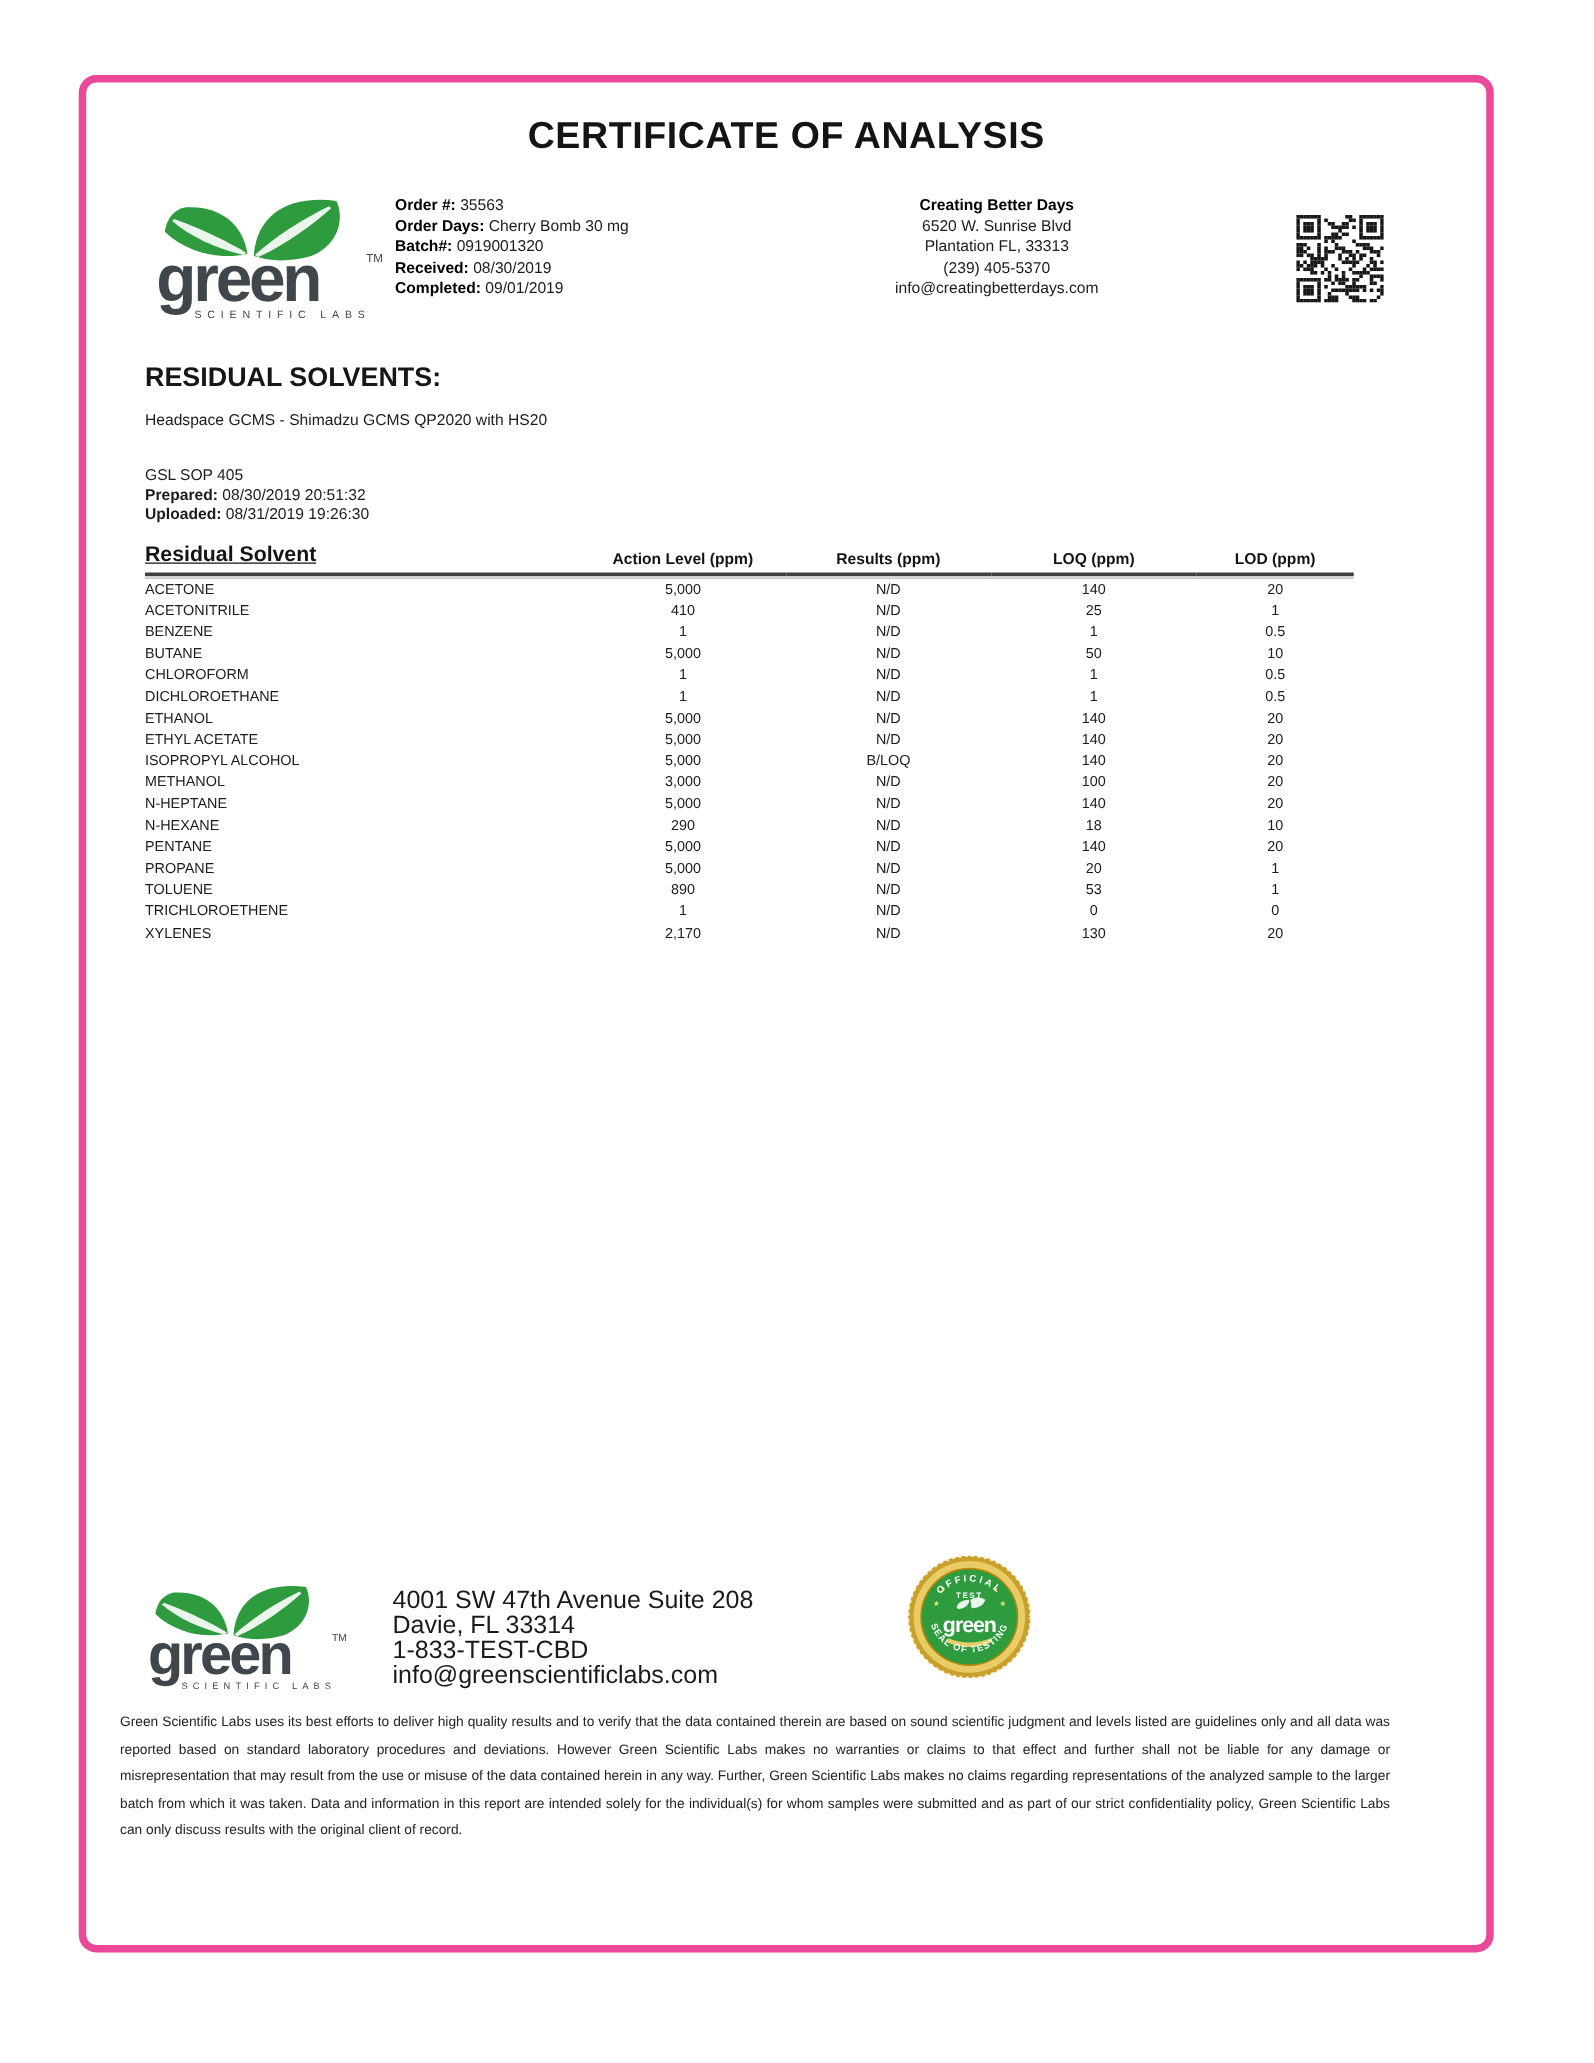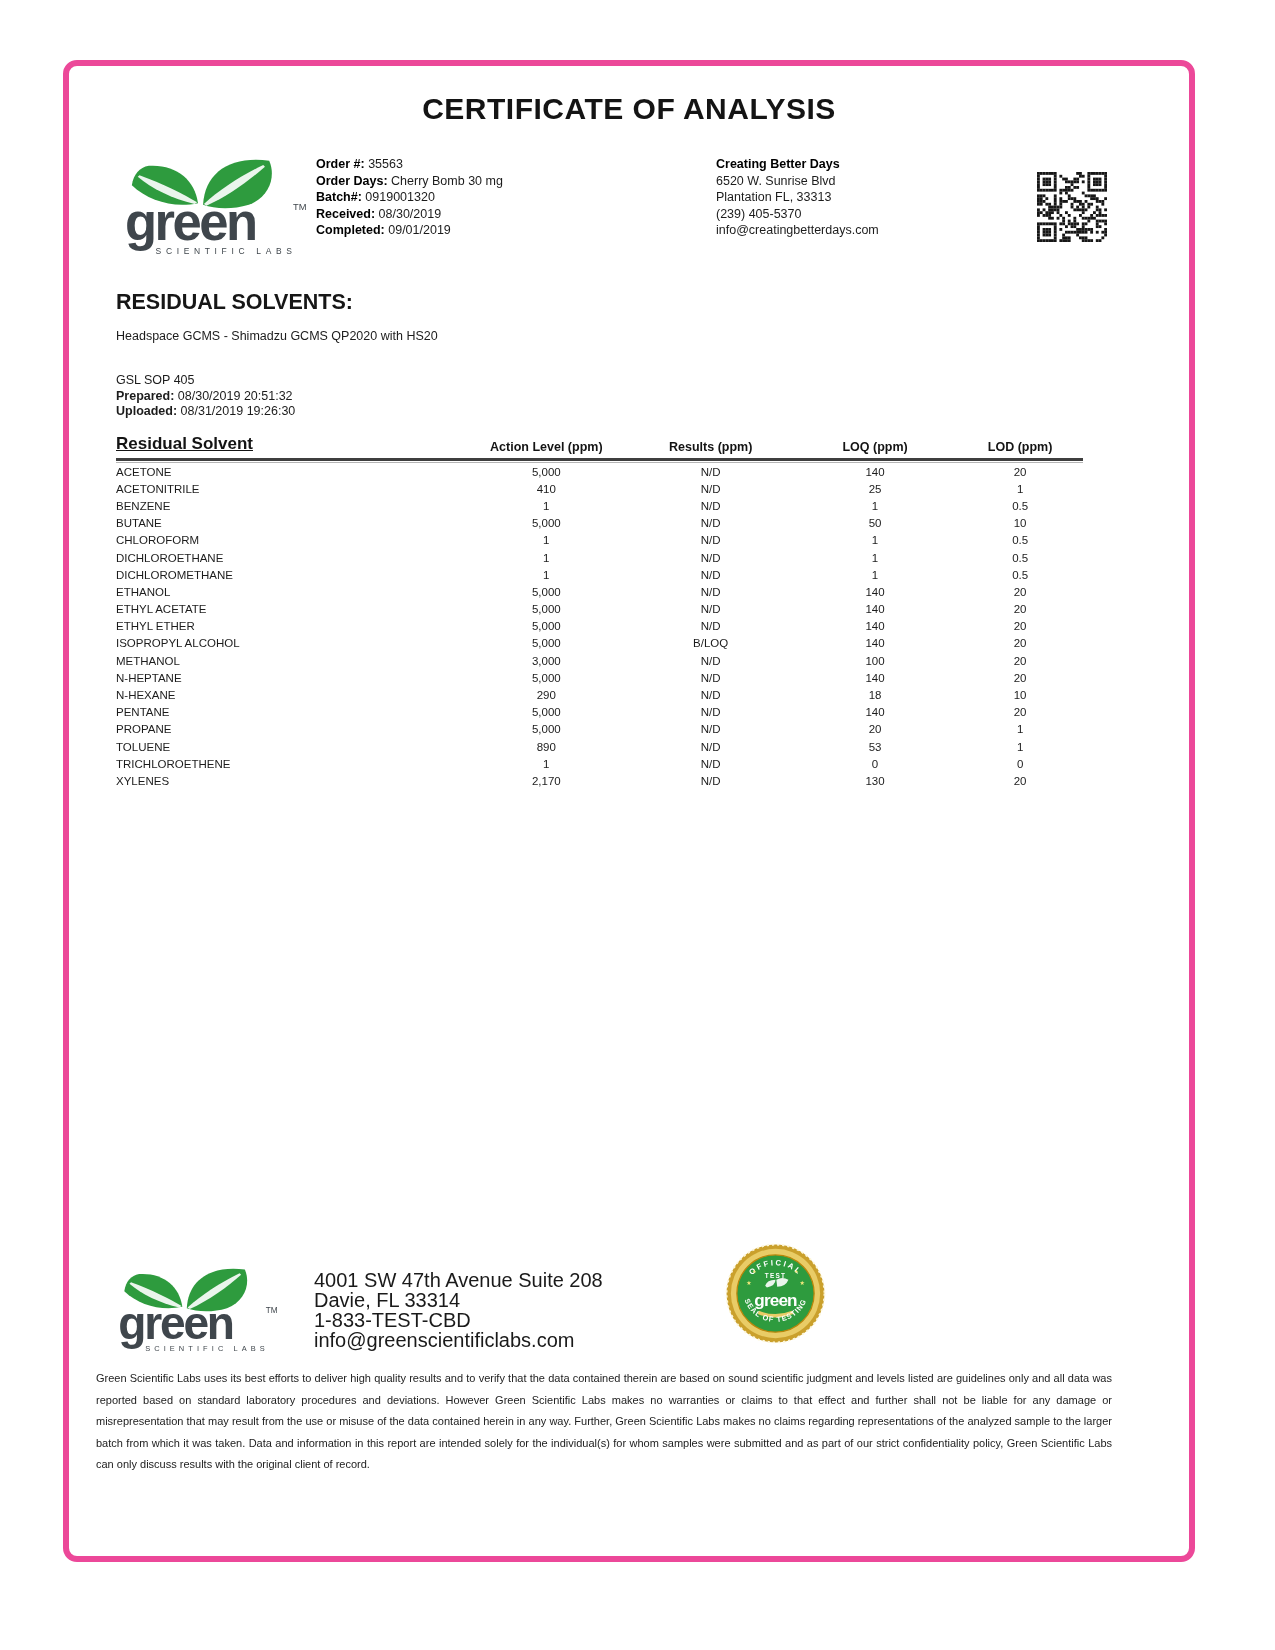--- a/index.html
+++ b/index.html
@@ -9,21 +9,21 @@
     background:#fff;border:6px solid #ec4899;border-radius:14px;
   }
   .title{
     position:absolute;top:26px;left:0;width:100%;text-align:center;
     font-size:30px;font-weight:bold;letter-spacing:.5px;color:#141414;
   }
   
   .logo-main{position:absolute;left:34px;top:86px;}
   .order-info{position:absolute;left:247px;top:90px;width:190px;font-size:12.5px;line-height:16.5px;color:#1c1c1c;}
   .order-info b{color:#000;}
-  .client-info{position:absolute;left:647px;top:90px;font-size:12.5px;line-height:16.5px;color:#1c1c1c;}
+  .client-info{position:absolute;left:647px;top:90px;font-size:12.5px;line-height:16.5px;color:#1c1c1c;text-align:center;}
   .client-info .bold{font-weight:bold;color:#000;}
   .qr{position:absolute;left:968px;top:106px;width:70px;height:70px;}
   
   .section-title{position:absolute;left:47px;top:224px;font-size:21.5px;font-weight:bold;color:#161616;}
   .method-line{position:absolute;left:47px;top:263px;font-size:12.5px;color:#1c1c1c;}
   .sop-block{position:absolute;left:47px;top:307px;font-size:12.5px;line-height:15.5px;color:#1c1c1c;}
   
   .tablewrap{position:absolute;left:47px;top:366px;width:967px;}
   table{width:100%;border-collapse:collapse;}
   th{border-bottom:3px solid #3f3f3f;padding:2px 0 4px 0;vertical-align:bottom;font-weight:bold;color:#141414;}
@@ -442,42 +442,28 @@
             <td class="val">0.5</td>
           </tr>
           <tr>
             <td class="name">DICHLOROETHANE</td>
             <td class="val">1</td>
             <td class="val">N/D</td>
             <td class="val">1</td>
             <td class="val">0.5</td>
           </tr>
           <tr>
-            <td class="name">DICHLOROMETHANE</td>
-            <td class="val">1</td>
-            <td class="val">N/D</td>
-            <td class="val">1</td>
-            <td class="val">0.5</td>
-          </tr>
-          <tr>
             <td class="name">ETHANOL</td>
             <td class="val">5,000</td>
             <td class="val">N/D</td>
             <td class="val">140</td>
             <td class="val">20</td>
           </tr>
           <tr>
             <td class="name">ETHYL ACETATE</td>
-            <td class="val">5,000</td>
-            <td class="val">N/D</td>
-            <td class="val">140</td>
-            <td class="val">20</td>
-          </tr>
-          <tr>
-            <td class="name">ETHYL ETHER</td>
             <td class="val">5,000</td>
             <td class="val">N/D</td>
             <td class="val">140</td>
             <td class="val">20</td>
           </tr>
           <tr>
             <td class="name">ISOPROPYL ALCOHOL</td>
             <td class="val">5,000</td>
             <td class="val">B/LOQ</td>
             <td class="val">140</td>

